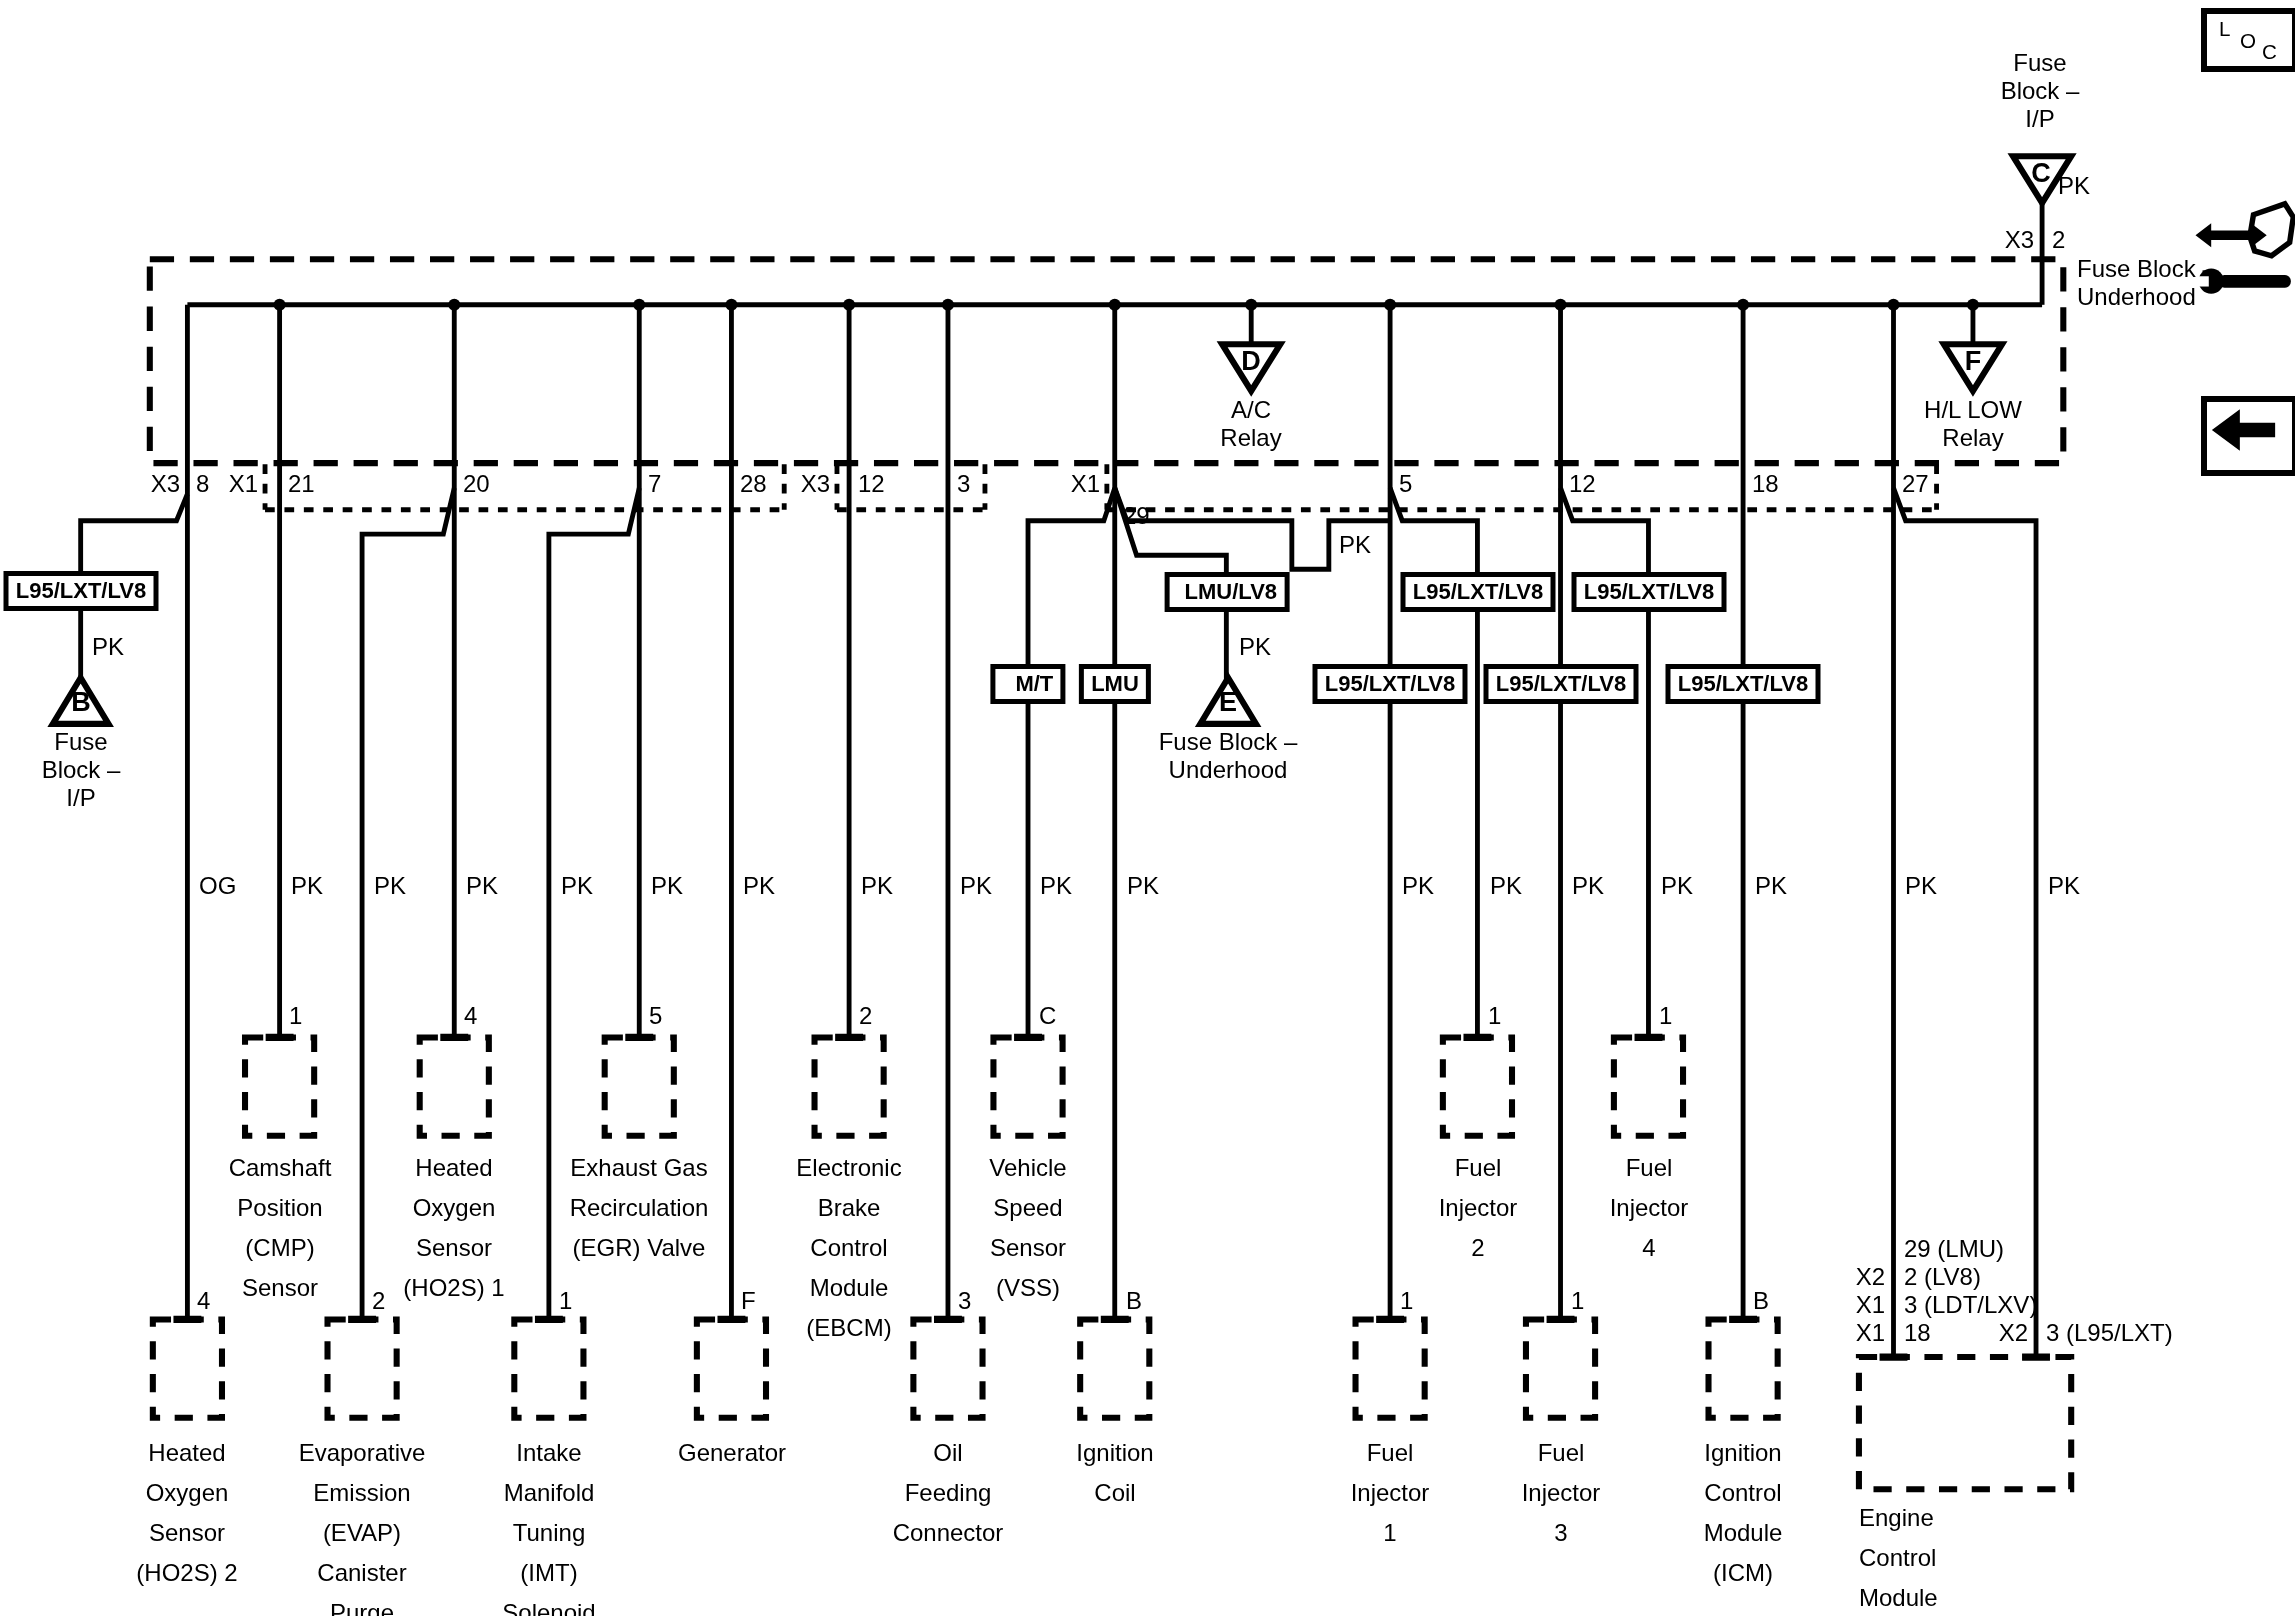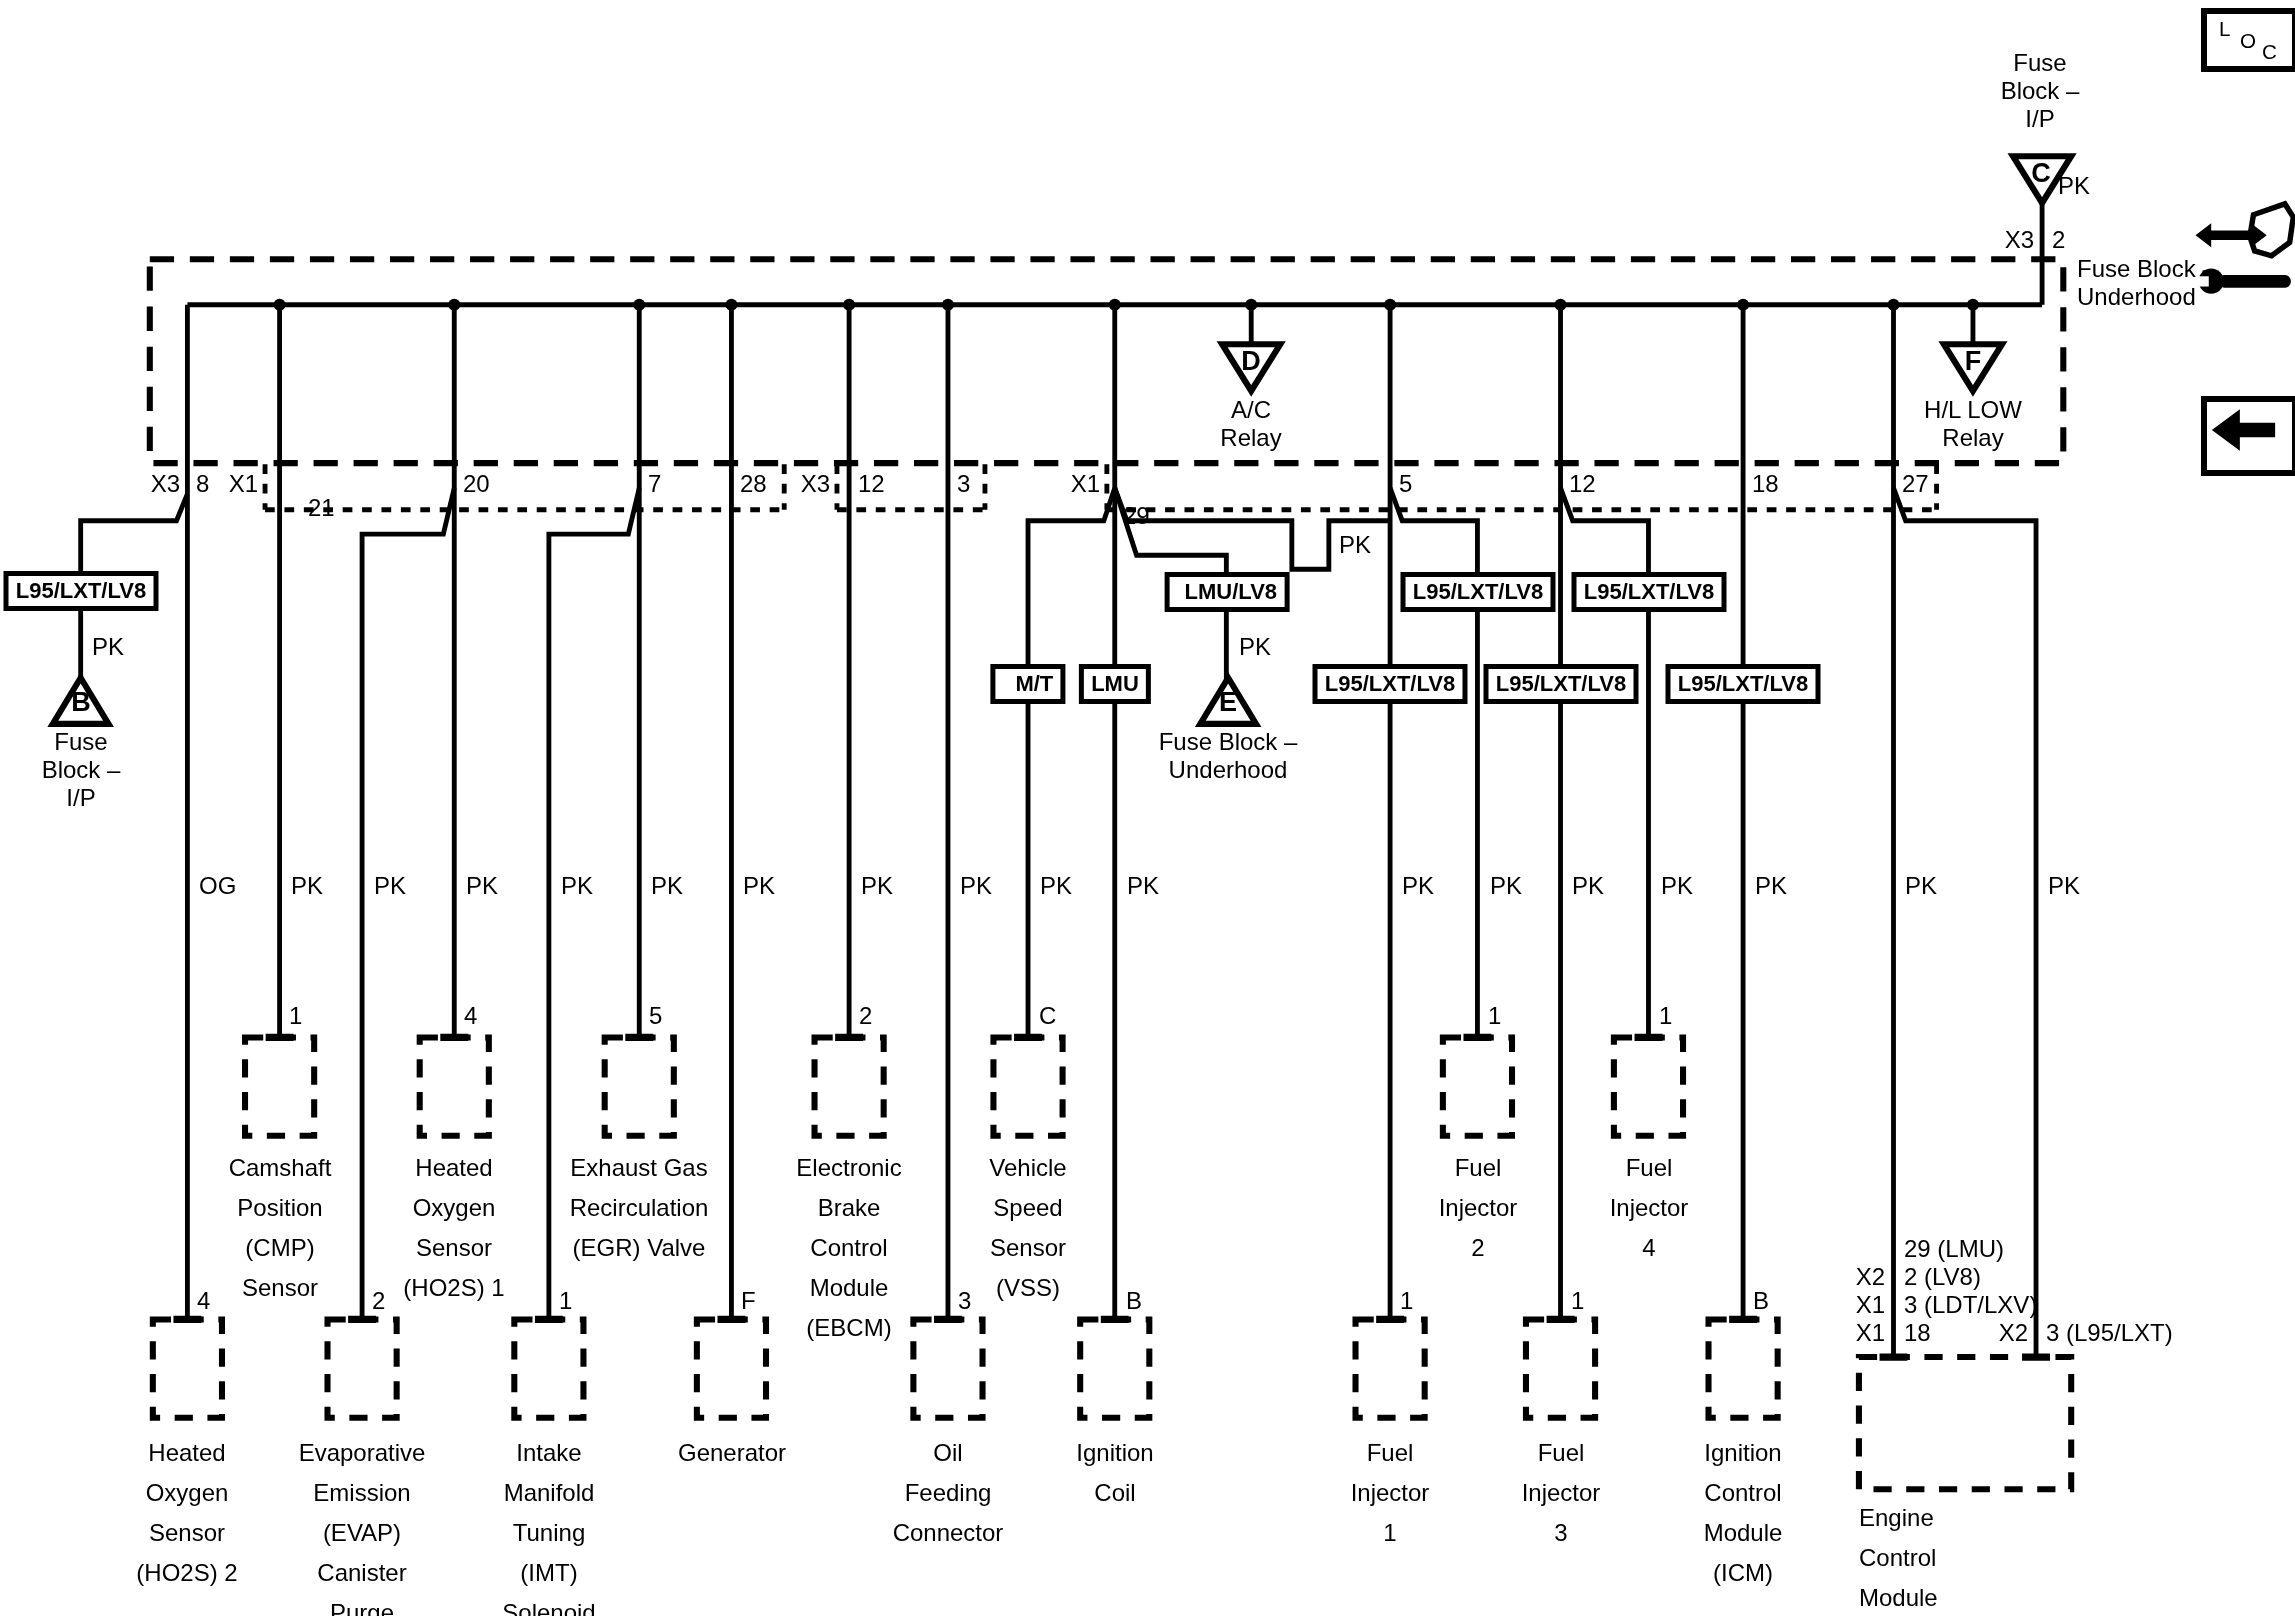--- a/index.html
+++ b/index.html
@@ -123,21 +123,21 @@
   <div class="L c tag" style="left:1251px;top:347px;">D</div>
   <div class="L c" style="left:1251px;top:396px;">A/C
 Relay</div>
   <div class="L c tag" style="left:1973px;top:347px;">F</div>
   <div class="L c" style="left:1973px;top:396px;text-align:center;">H/L LOW
 Relay</div>
 
   <div class="L r" style="left:180px;top:470px;">X3</div>
   <div class="L" style="left:196px;top:470px;">8</div>
   <div class="L r" style="left:258px;top:470px;">X1</div>
-  <div class="L" style="left:288px;top:494px;margin-left:20px;">21</div>
+  <div class="L" style="left:288px;top:470px;">21</div>
   <div class="L" style="left:463px;top:470px;">20</div>
   <div class="L" style="left:648px;top:470px;">7</div>
   <div class="L" style="left:740px;top:470px;">28</div>
   <div class="L r" style="left:830px;top:470px;">X3</div>
   <div class="L" style="left:858px;top:470px;">12</div>
   <div class="L" style="left:957px;top:470px;">3</div>
   <div class="L r" style="left:1100px;top:470px;">X1</div>
   <div class="L" style="left:1123px;top:470px;margin-top:32px;">29</div>
   <div class="L" style="left:1399px;top:470px;">5</div>
   <div class="L" style="left:1569px;top:470px;">12</div>

